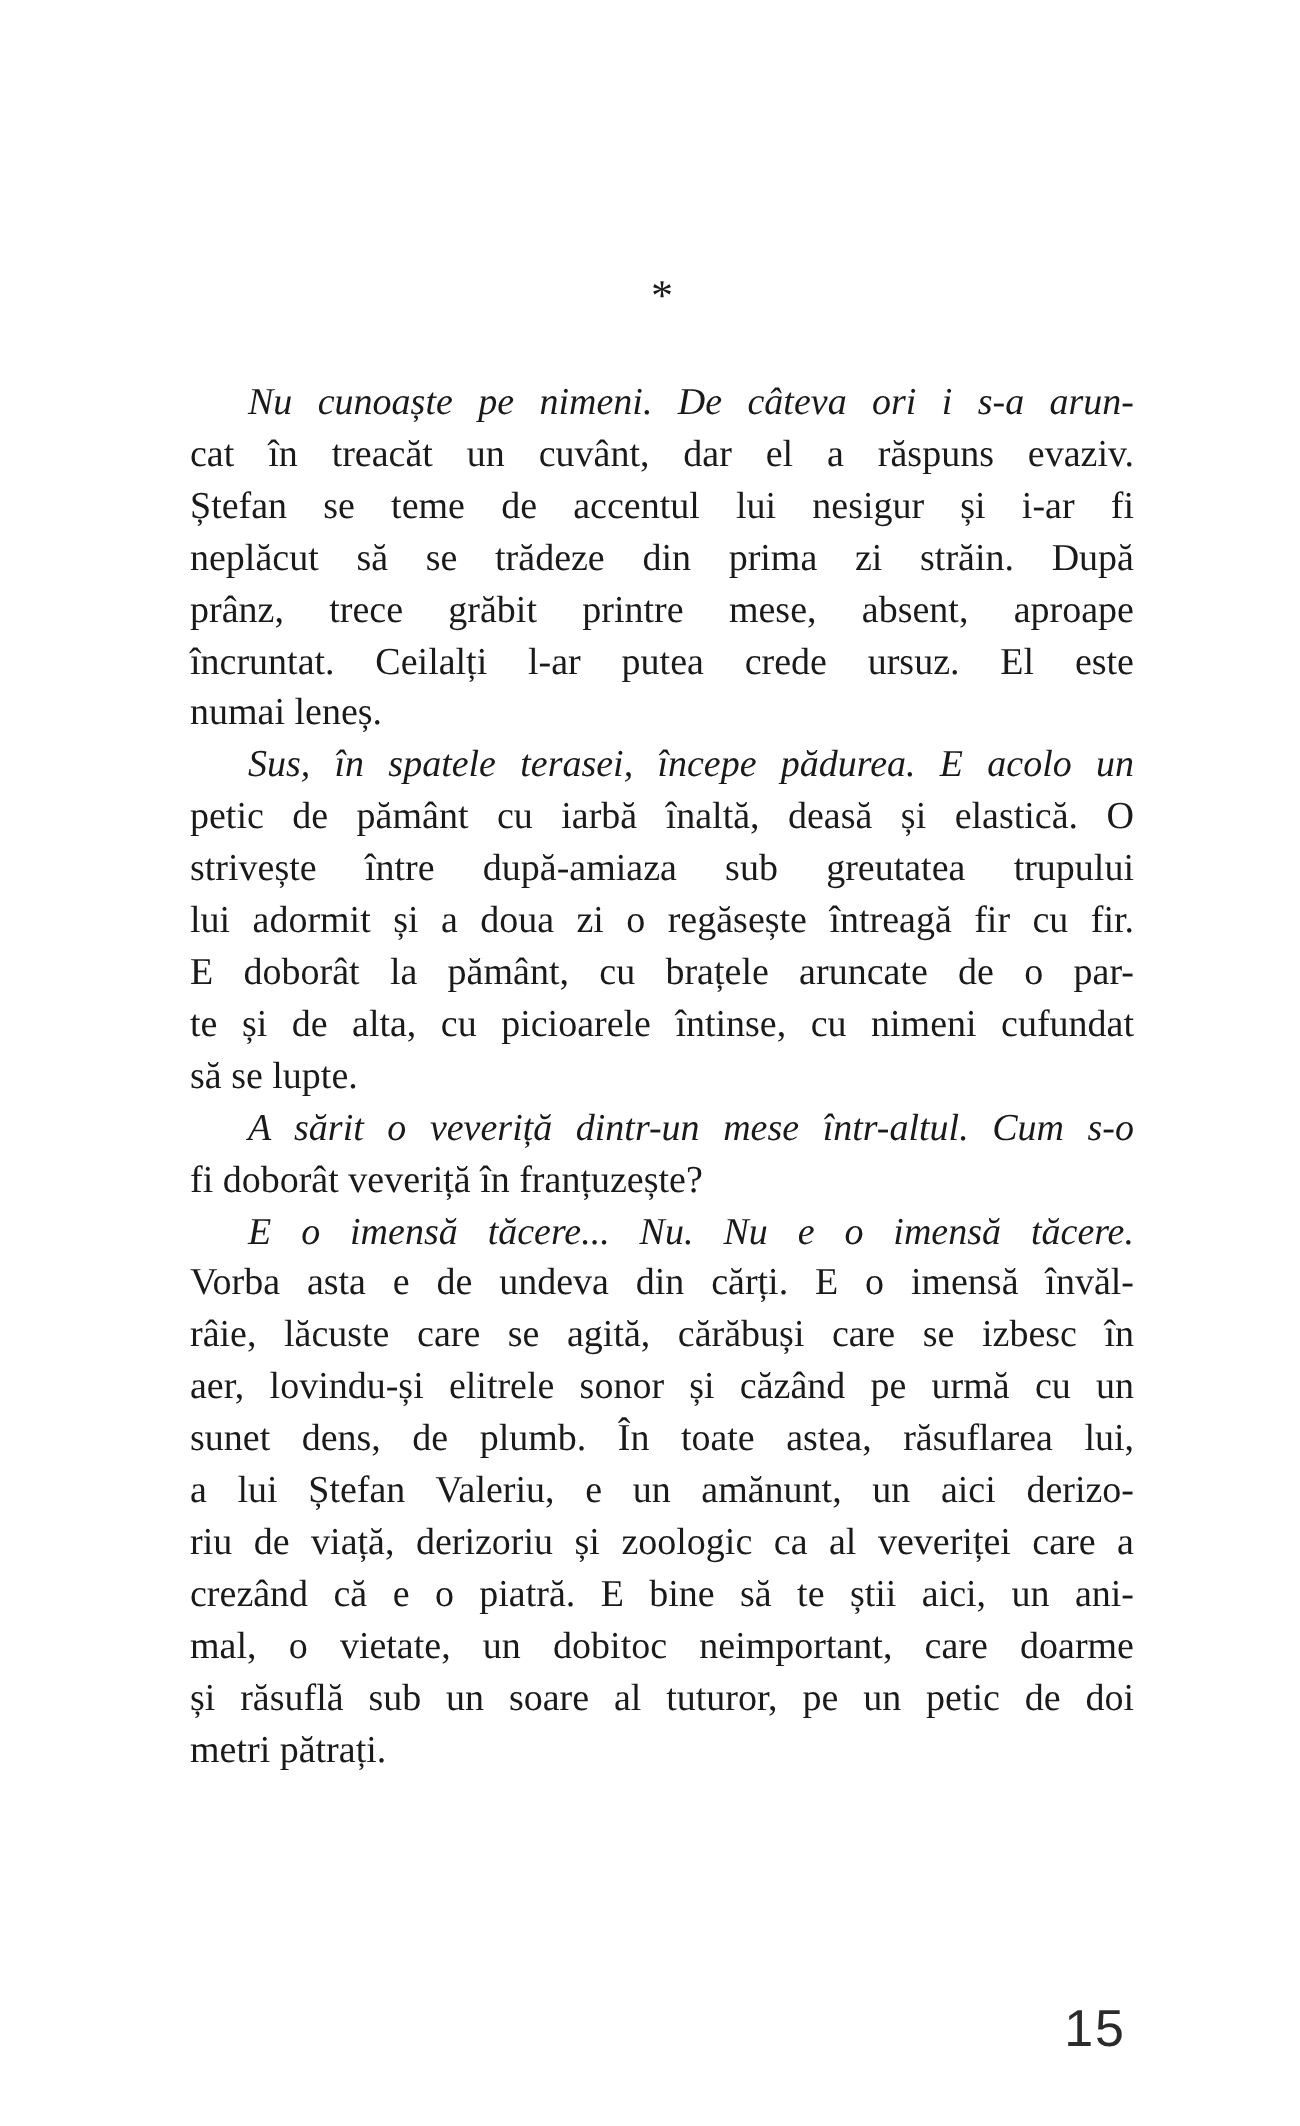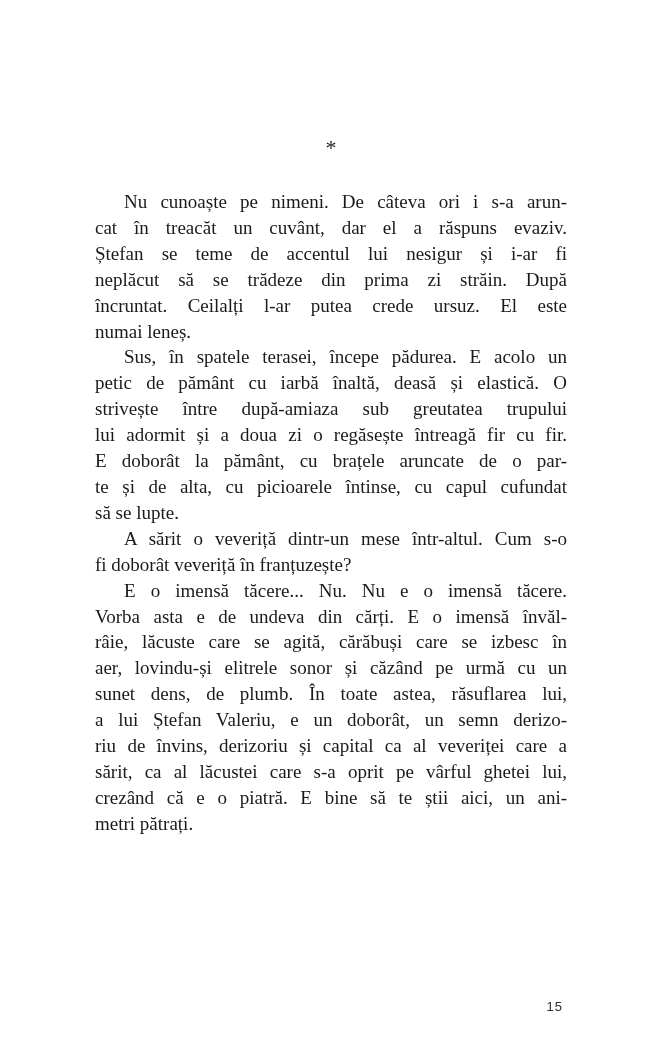--- a/index.html
+++ b/index.html
@@ -38,69 +38,72 @@
   .line {
     text-align: justify;
     text-align-last: justify;
     white-space: normal;
   }
   .line.last {
     text-align-last: left;
   }
   .line.first {
     text-indent: 29px;
+    font-style: italic;
   }
   .page-number {
     position: absolute;
     top: 999px;
     left: 95px;
     width: 468px;
     text-align: right;
     font-family: "Liberation Sans", sans-serif;
-    font-size: 13px;
+    font-size: 26px;
     letter-spacing: 1px;
     color: #2b2b2b;
   }
 </style>
 </head>
 <body>
 
 <div class="page">
   <div class="divider">*</div>
 
   <div class="text-block" id="text-block">
       <div>
         <div class="line first">Nu cunoaște pe nimeni. De câteva ori i s-a arun-</div>
         <div class="line">cat în treacăt un cuvânt, dar el a răspuns evaziv.</div>
         <div class="line">Ștefan se teme de accentul lui nesigur și i-ar fi</div>
         <div class="line">neplăcut să se trădeze din prima zi străin. După</div>
+        <div class="line">prânz, trece grăbit printre mese, absent, aproape</div>
         <div class="line">încruntat. Ceilalți l-ar putea crede ursuz. El este</div>
         <div class="line last">numai leneș.</div>
       </div>
       <div>
         <div class="line first">Sus, în spatele terasei, începe pădurea. E acolo un</div>
         <div class="line">petic de pământ cu iarbă înaltă, deasă și elastică. O</div>
         <div class="line">strivește între după-amiaza sub greutatea trupului</div>
         <div class="line">lui adormit și a doua zi o regăsește întreagă fir cu fir.</div>
         <div class="line">E doborât la pământ, cu brațele aruncate de o par-</div>
-        <div class="line">te și de alta, cu picioarele întinse, cu capul cufundat</div>
+        <div class="line">te și de alta, cu picioarele întinse, cu nimeni cufundat</div>
         <div class="line last">să se lupte.</div>
       </div>
       <div>
         <div class="line first">A sărit o veveriță dintr-un mese într-altul. Cum s-o</div>
         <div class="line last">fi doborât veveriță în franțuzește?</div>
       </div>
       <div>
         <div class="line first">E o imensă tăcere... Nu. Nu e o imensă tăcere.</div>
         <div class="line">Vorba asta e de undeva din cărți. E o imensă învăl-</div>
         <div class="line">râie, lăcuste care se agită, cărăbuși care se izbesc în</div>
         <div class="line">aer, lovindu-și elitrele sonor și căzând pe urmă cu un</div>
         <div class="line">sunet dens, de plumb. În toate astea, răsuflarea lui,</div>
-        <div class="line">a lui Ștefan Valeriu, e un doborât, un semn derizo-</div>
-        <div class="line">riu de învins, derizoriu și capital ca al veveriței care a</div>
-        <div class="line">sărit, ca al lăcustei care s-a oprit pe vârful ghetei lui,</div>
+        <div class="line">a lui Ștefan Valeriu, e un amănunt, un aici derizo-</div>
+        <div class="line">riu de viață, derizoriu și zoologic ca al veveriței care a</div>
         <div class="line">crezând că e o piatră. E bine să te știi aici, un ani-</div>
+        <div class="line">mal, o vietate, un dobitoc neimportant, care doarme</div>
+        <div class="line">și răsuflă sub un soare al tuturor, pe un petic de doi</div>
         <div class="line last">metri pătrați.</div>
       </div>
     </div>
 
   <div class="page-number">15</div>
 </div>
 
 </body></html>

